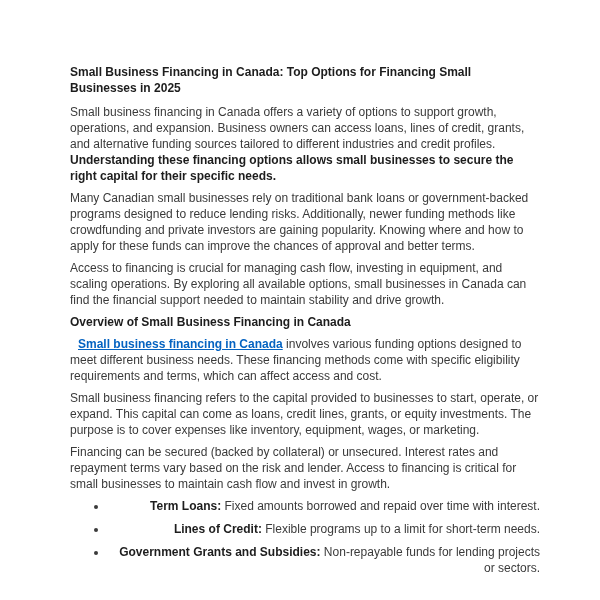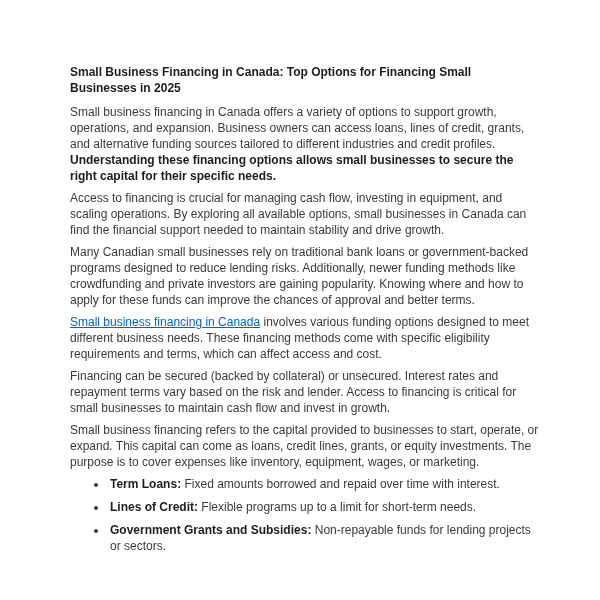--- a/index.html
+++ b/index.html
@@ -23,51 +23,53 @@
   .para { margin: 0 0 6px 0; }
   .heading {
     margin: 0 0 6px 0;
     font-weight: bold;
     color: #1d1d1d;
   }
   .title { margin-bottom: 8px; }
   strong { color: #1d1d1d; }
   .doc-link {
     color: #0563C1;
-    font-weight: normal;
+    font-weight: bold;
     text-decoration: underline;
     cursor: pointer;
+    margin-left: 8px;
   }
   ul.bullets {
     margin: 0;
     padding: 0 0 0 38px;
     list-style: disc outside;
   }
-  ul.bullets li { margin: 0 0 7px 0; padding-left: 2px; }
+  ul.bullets li { margin: 0 0 7px 0; padding-left: 2px; text-align: right; }
 </style>
 </head>
 <body>
 
 <div class="page">
 
   <p class="heading title">Small Business Financing in Canada: Top Options for Financing Small Businesses in 2025</p>
 
   <p class="para"><span>Small business financing in Canada offers a variety of options to support growth, operations, and expansion. Business owners can access loans, lines of credit, grants, and alternative funding sources tailored to different industries and credit profiles. </span><strong>Understanding these financing options allows small businesses to secure the right capital for their specific needs.</strong></p>
 
+  <p class="para">Many Canadian small businesses rely on traditional bank loans or government-backed programs designed to reduce lending risks. Additionally, newer funding methods like crowdfunding and private investors are gaining popularity. Knowing where and how to apply for these funds can improve the chances of approval and better terms.</p>
+
   <p class="para">Access to financing is crucial for managing cash flow, investing in equipment, and scaling operations. By exploring all available options, small businesses in Canada can find the financial support needed to maintain stability and drive growth.</p>
 
-  <p class="para">Many Canadian small businesses rely on traditional bank loans or government-backed programs designed to reduce lending risks. Additionally, newer funding methods like crowdfunding and private investors are gaining popularity. Knowing where and how to apply for these funds can improve the chances of approval and better terms.</p>
-
+  <p class="heading">Overview of Small Business Financing in Canada</p>
 
   <p class="para"><a class="doc-link">Small business financing in Canada</a><span> involves various funding options designed to meet different business needs. These financing methods come with specific eligibility requirements and terms, which can affect access and cost.</span></p>
 
 
+  <p class="para">Small business financing refers to the capital provided to businesses to start, operate, or expand. This capital can come as loans, credit lines, grants, or equity investments. The purpose is to cover expenses like inventory, equipment, wages, or marketing.</p>
+
   <p class="para">Financing can be secured (backed by collateral) or unsecured. Interest rates and repayment terms vary based on the risk and lender. Access to financing is critical for small businesses to maintain cash flow and invest in growth.</p>
-
-  <p class="para">Small business financing refers to the capital provided to businesses to start, operate, or expand. This capital can come as loans, credit lines, grants, or equity investments. The purpose is to cover expenses like inventory, equipment, wages, or marketing.</p>
 
 
 
   <ul class="bullets">
     <li><strong>Term Loans:</strong><span> Fixed amounts borrowed and repaid over time with interest.</span></li>
     <li><strong>Lines of Credit:</strong><span> Flexible programs up to a limit for short-term needs.</span></li>
     <li><strong>Government Grants and Subsidies:</strong><span> Non-repayable funds for lending projects or sectors.</span></li>
 
   </ul>
 

